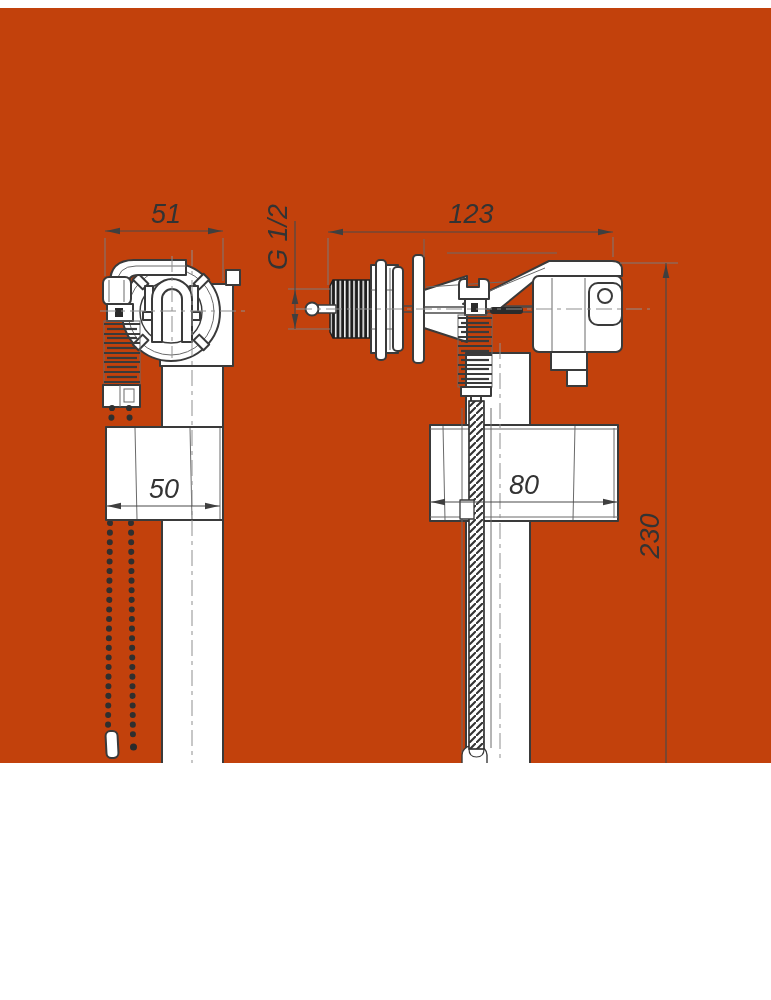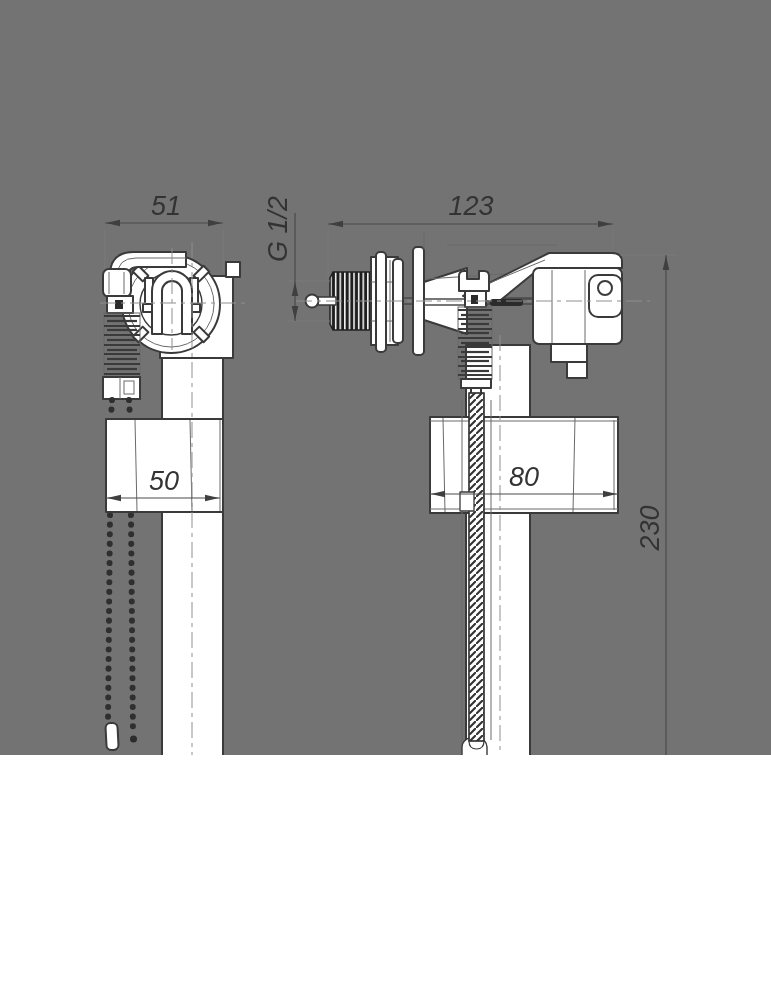--- a/index.html
+++ b/index.html
@@ -1,17 +1,17 @@
 <!DOCTYPE html>
 <html><head>
 <meta charset="utf-8">
 <style>
   html,body{margin:0;padding:0;background:#ffffff;}
-  .page{width:771px;height:755px;position:relative;background:#737373;overflow:hidden;
-        font-family:"Liberation Sans",sans-serif;}
+  .page{width:771px;height:755px;position:relative;background:#c2410c;overflow:hidden;
+        font-family:"Liberation Sans",sans-serif;margin-top:8px;}
   svg{display:block;}
   .outline{fill:#ffffff;stroke:#3a3a3a;stroke-width:2;stroke-linejoin:round;}
   .outline-nf{fill:none;stroke:#3a3a3a;stroke-width:2;stroke-linejoin:round;}
   .thin{fill:none;stroke:#6a6a6a;stroke-width:1;}
   .thin-d{fill:none;stroke:#4a4a4a;stroke-width:1.3;}
   .dimline{fill:none;stroke:#4a4a4a;stroke-width:1.2;}
   .ext{fill:none;stroke:#7a7a7a;stroke-width:1;}
   .arrow{fill:#3f3f3f;stroke:none;}
   .center{fill:none;stroke:#8f8f8f;stroke-width:1;stroke-dasharray:16 5 4 5;}
   .dimtext{font:italic 27px "Liberation Sans",sans-serif;fill:#333333;}

